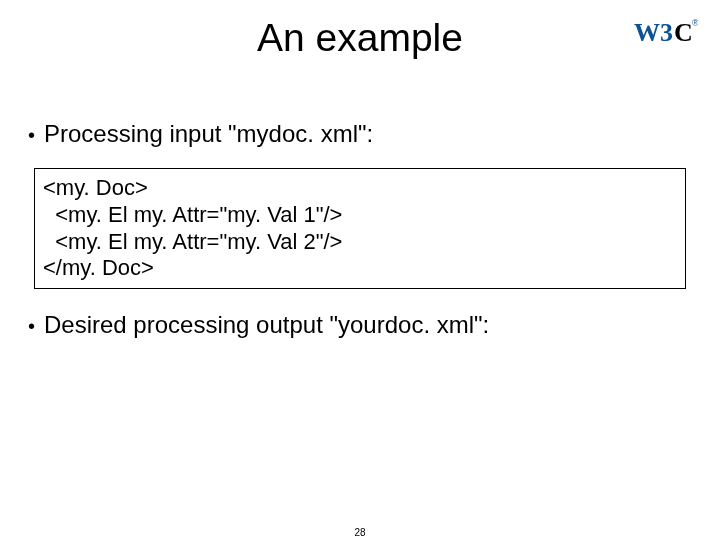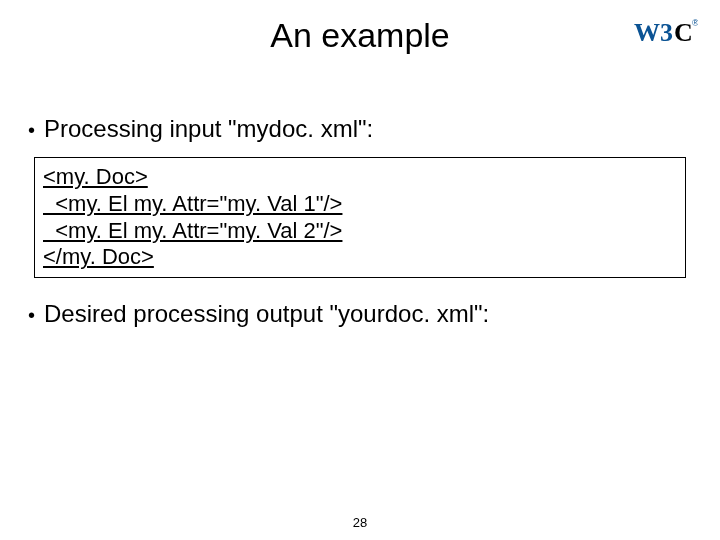--- a/index.html
+++ b/index.html
@@ -1,39 +1,38 @@
 <!DOCTYPE html>
 <html><head>
 <meta charset="utf-8">
 <style>
   * { margin: 0; padding: 0; box-sizing: border-box; }
   html, body { width: 720px; height: 540px; background: #fff; font-family: Arial, Helvetica, sans-serif; color: #000; }
   .slide { position: relative; width: 720px; height: 540px; padding: 12px 20px 18px 20px; }
   .logo { position: absolute; top: 16px; right: 22px; }
   .logo svg { display: block; }
-  .title { text-align: center; font-size: 34px; font-weight: 400; margin-top: 4px; margin-bottom: 60px; }
+  .title { text-align: center; font-size: 39px; font-weight: 400; margin-top: 4px; margin-bottom: 60px; }
   .bullet { font-size: 24px; margin: 10px 0 8px 8px; display: flex; align-items: baseline; }
   .bullet .dot { width: 16px; flex: 0 0 16px; font-size: 20px; line-height: 24px; }
   .bullet .txt { }
   .codebox {
     border: 1px solid #000;
-    margin: 14px 14px 22px 14px;
+    margin: 20px 14px 22px 14px;
     padding: 6px 8px 6px 8px;
     font-family: Arial, Helvetica, sans-serif;
     font-size: 22px;
     line-height: 1.22;
     white-space: pre;
-    text-decoration: underline;
   }
   .page-num {
     position: absolute;
-    bottom: 10px;
+    bottom: 2px;
     left: 0; right: 0;
     text-align: center;
-    font-size: 13px;
+    font-size: 10px;
   }
 </style>
 </head>
 <body>
 
 <div class="slide">
 
   <div class="logo" aria-label="W3C">
     <svg width="64" height="34" viewBox="0 0 64 34">
       <text x="0" y="25" font-family="Georgia, 'Times New Roman', serif" font-size="26" font-weight="700" fill="#0b5394">W3</text>

